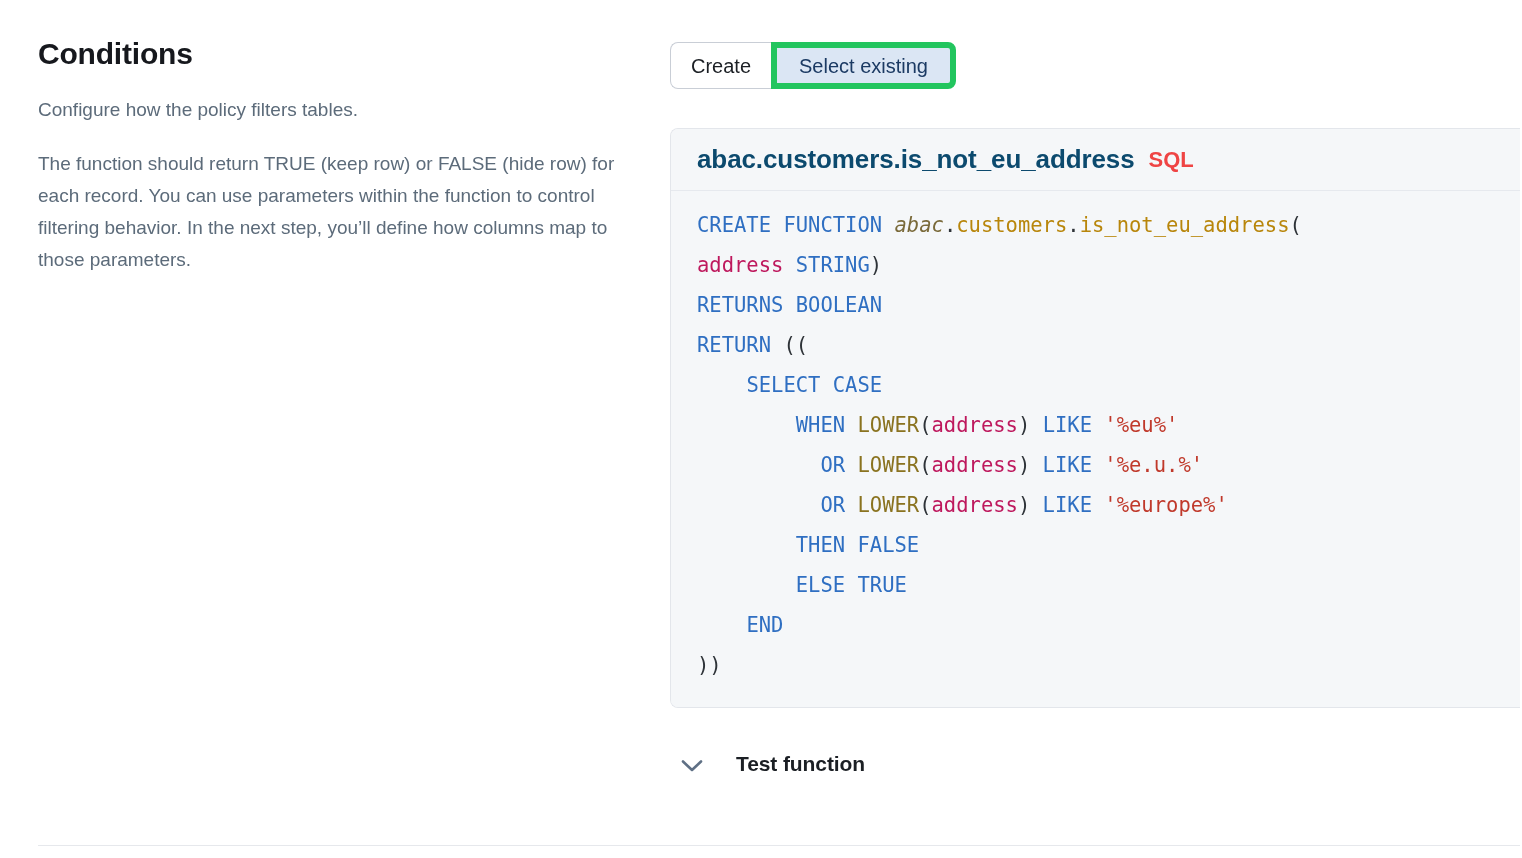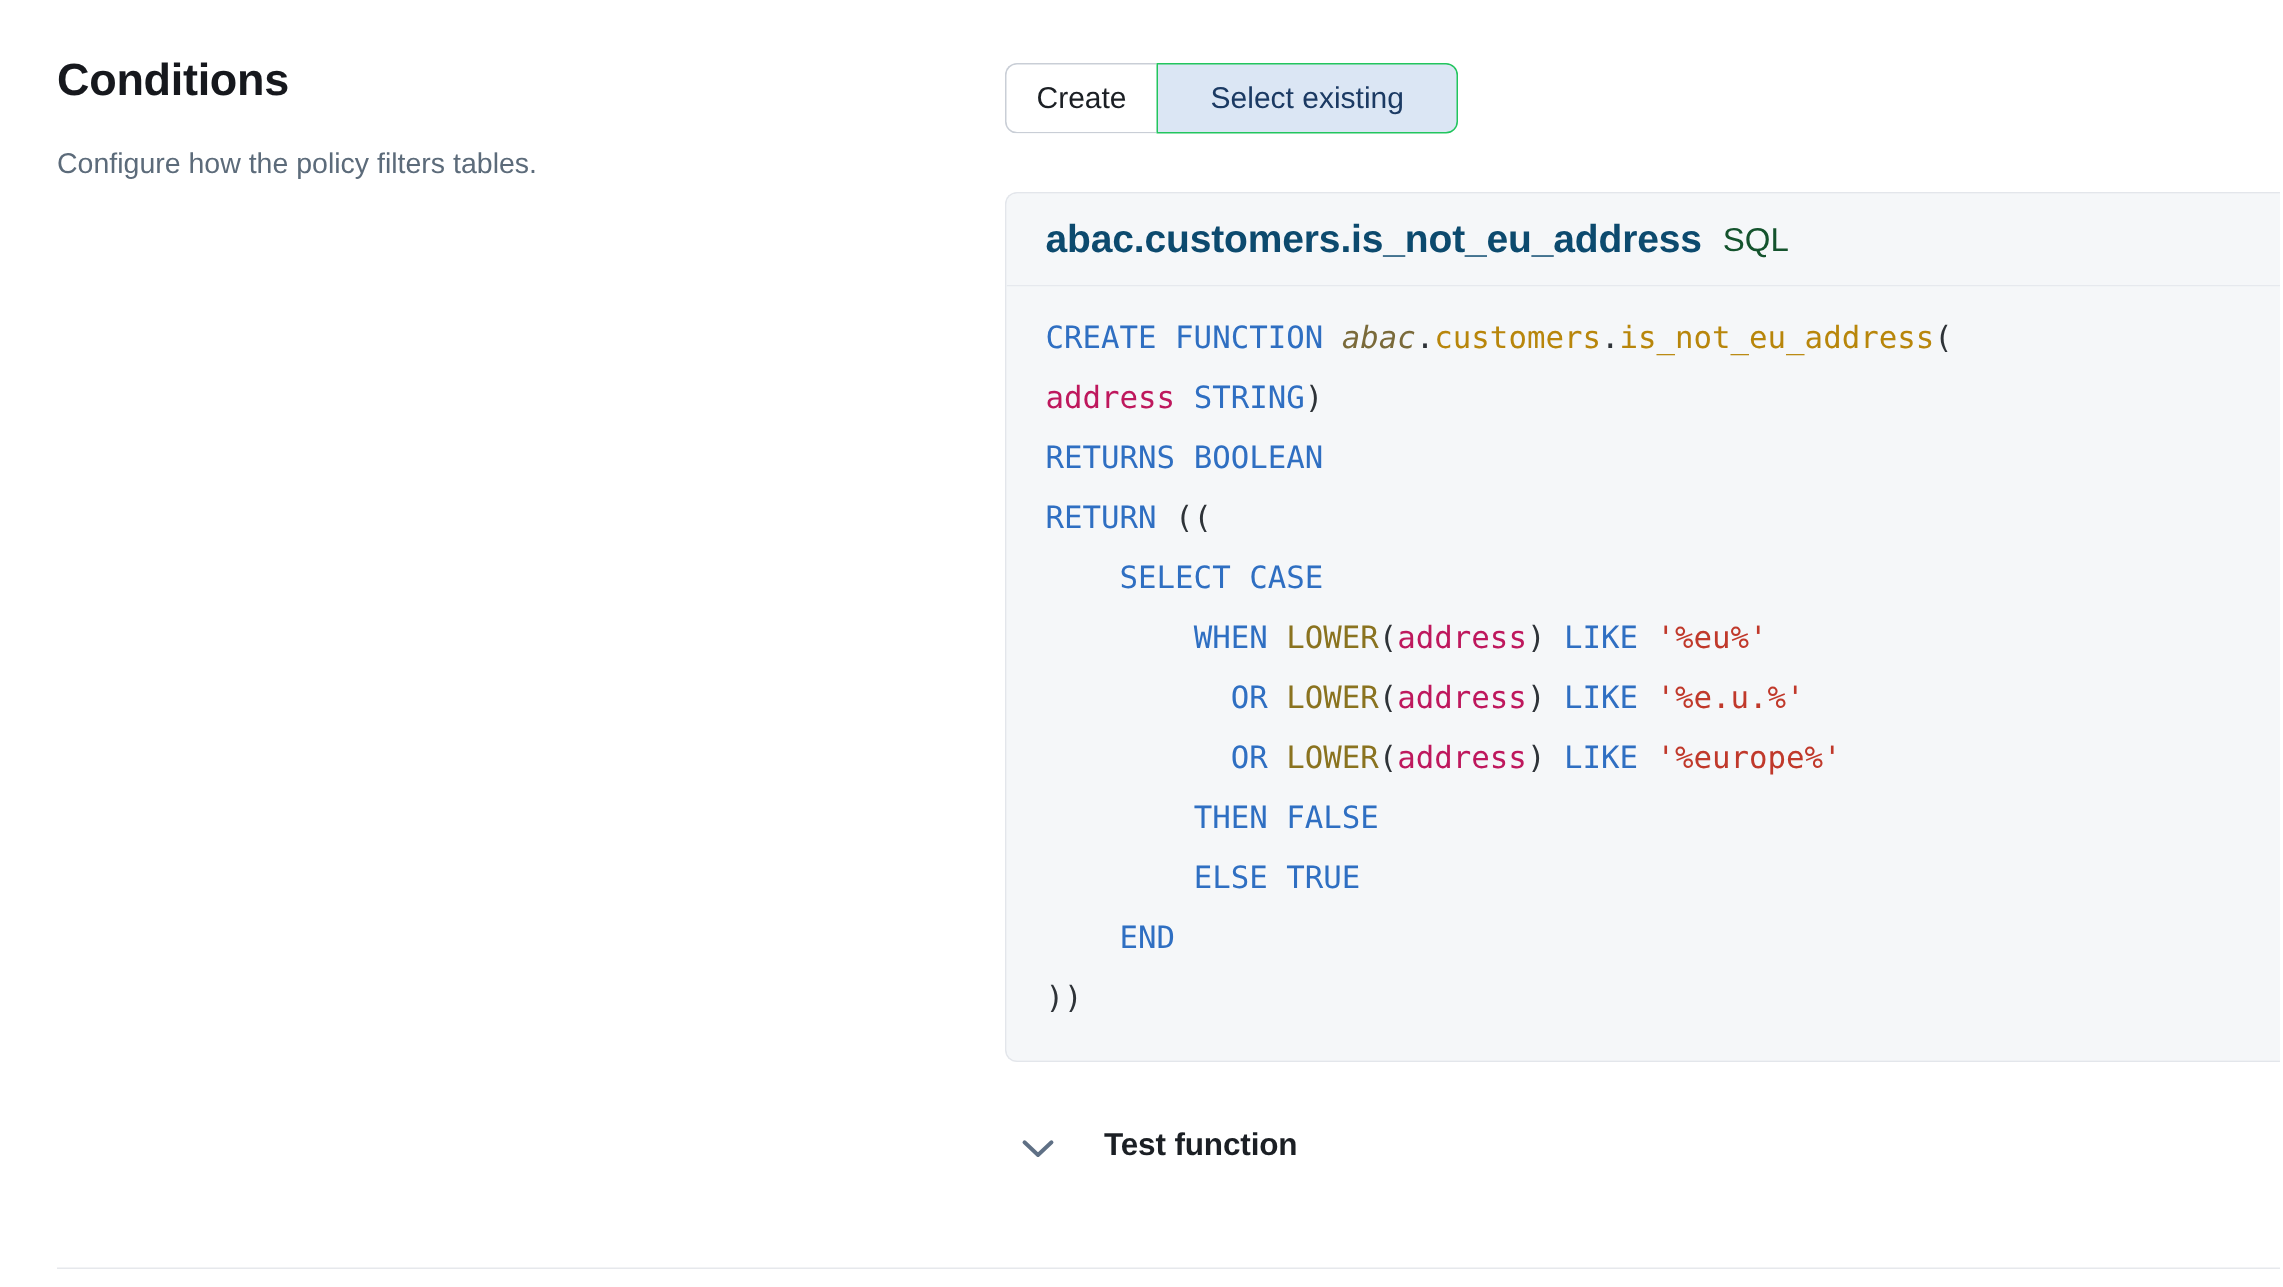--- a/index.html
+++ b/index.html
@@ -76,24 +76,24 @@
     background: #ffffff;
     color: #1b1f24;
     border: 1px solid #c9ced6;
     border-right: none;
     border-radius: 8px 0 0 8px;
     white-space: nowrap;
   }
   .seg-btn.selected {
     background: #dbe6f4;
     color: #1b3a63;
-    border: 1px solid #22c55e;
+    border: 6px solid #22c55e;
     border-radius: 0 8px 8px 0;
     z-index: 2;
-    padding: 0 35px;
+    padding: 0 22px;
   }
 
   
   .code-card {
     position: absolute;
     left: 0px;
     top: 128px;
     width: 920px;
     border: 1px solid #e3e6eb;
     border-right: none;
@@ -111,22 +111,22 @@
     background: #f5f7f9;
   }
   .code-header .fn-name {
     font-size: 26px;
     font-weight: bold;
     color: #0c4a6e;
     letter-spacing: -0.1px;
   }
   .code-header .lang {
     font-size: 22px;
-    font-weight: normal;
-    color: #14532d;
+    font-weight: bold;
+    color: #ef4444;
     text-align: right;
   }
   .code-body {
     padding: 14px 26px 22px 26px;
     background: #f5f7f9;
   }
   pre.code {
     margin: 0;
     font-family: "DejaVu Sans Mono", monospace;
     font-size: 20.5px;
@@ -178,20 +178,21 @@
   }
 </style>
 </head>
 <body>
 
 <div class="page">
 
   <div class="left-col">
     <h1 class="page-title">Conditions</h1>
     <p class="desc">Configure how the policy filters tables.</p>
+    <p class="desc second">The function should return TRUE (keep row) or FALSE (hide row) for each record. You can use parameters within the function to control filtering behavior. In the next step, you’ll define how columns map to those parameters.</p>
   </div>
 
   <div class="right-col">
 
     <div class="segmented">
       <div class="seg-btn">Create</div>
       <div class="seg-btn selected">Select existing</div>
     </div>
 
     <div class="code-card">

